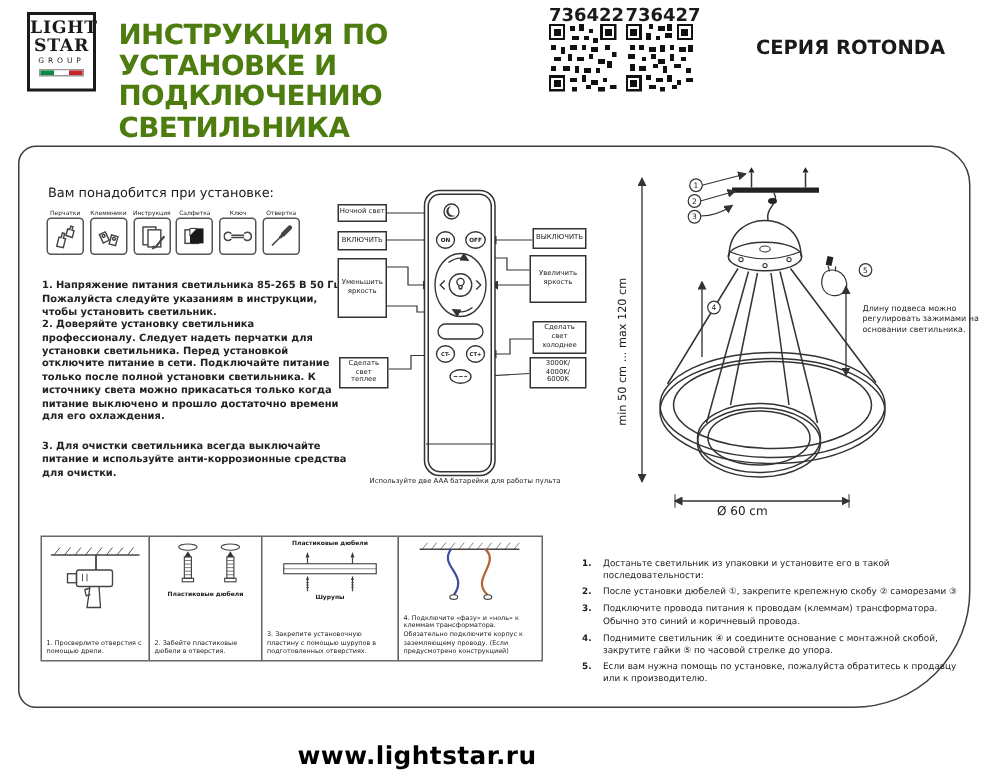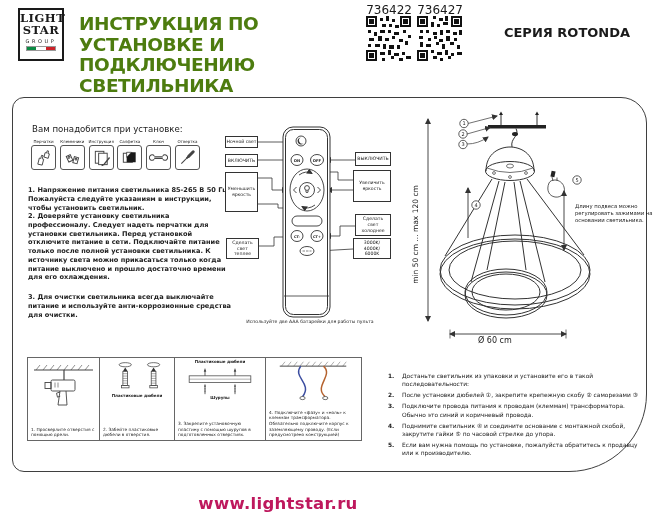--- a/index.html
+++ b/index.html
@@ -8,21 +8,21 @@
   .abs{position:absolute;}
   .pre{white-space:pre-line;}
   
   .logo-box{left:18px;top:8px;width:46px;height:53px;border:2px solid #1a1a1a;
             box-sizing:border-box;text-align:center;padding-top:3px;}
   .logo-light,.logo-star{font-family:"DejaVu Serif",serif;font-weight:bold;font-size:11.5px;line-height:1.02;letter-spacing:.5px;}
   .logo-group{font-size:5px;letter-spacing:2.6px;margin-top:1.5px;}
   .logo-flag{display:flex;width:30px;height:4.5px;margin:2.5px auto 0;border:.5px solid #999;box-sizing:border-box;}
   .logo-flag span{flex:1;}
   .doc-title{left:79px;top:14px;width:278px;font-size:18.5px;font-weight:bold;line-height:1.12;letter-spacing:-.4px;color:#4d7c0f;}
-  .qr-num{top:3px;width:46px;text-align:right;font-size:12px;font-weight:normal;}
+  .qr-num{top:3px;width:46px;text-align:center;font-size:12px;font-weight:bold;}
   .series{left:487px;top:15px;width:160px;text-align:center;font-size:13px;font-weight:bold;margin-top:10px;}
   .articles{left:487px;top:33px;width:160px;text-align:center;font-size:17px;font-weight:bold;}
   
   .main-box{left:12px;top:97px;width:635px;height:375px;border:1.5px solid #3f3f3f;
             border-radius:12px 26px 78px 12px;box-sizing:border-box;}
   
   .tools-heading{left:32px;top:124px;font-size:8.6px;font-weight:normal;}
   .tools-row{left:31px;top:139px;display:flex;gap:3.8px;}
   .tool{width:25px;text-align:center;}
   .tool-label{font-size:4px;height:6px;line-height:6px;white-space:nowrap;overflow:visible;}
@@ -44,21 +44,21 @@
         padding:2px 3px;display:flex;flex-direction:column;margin-left:-1px;}
   .cell:first-child{margin-left:0;}
   .cell-cap{font-size:4.3px;line-height:1.32;margin-top:auto;}
   .cell-lbl{font-size:4px;font-weight:bold;text-align:center;line-height:1.1;}
   
   .steps-heading{left:388px;top:351px;font-size:12.5px;font-weight:bold;letter-spacing:.2px;}
   .steps-list{left:388px;top:372px;width:258px;}
   .step{display:flex;margin-bottom:2.6px;}
   .step-num{width:14px;flex:none;font-weight:bold;font-size:5.9px;line-height:1.42;}
   .step-text{font-size:5.9px;line-height:1.42;}
-  .footer{left:0;top:494px;width:556px;text-align:center;font-size:16.5px;font-weight:bold;color:#be185d;letter-spacing:.3px;}
+  .footer{left:0;top:494px;width:556px;text-align:center;font-size:16.5px;font-weight:bold;color:#000000;letter-spacing:.3px;}
   svg{display:block;}
   svg text{font-family:"DejaVu Sans",sans-serif;}
 </style>
 </head>
 <body>
 
 <div class="page">
 
   <div class="abs logo-box">
     <div class="logo-light">LIGHT</div>

